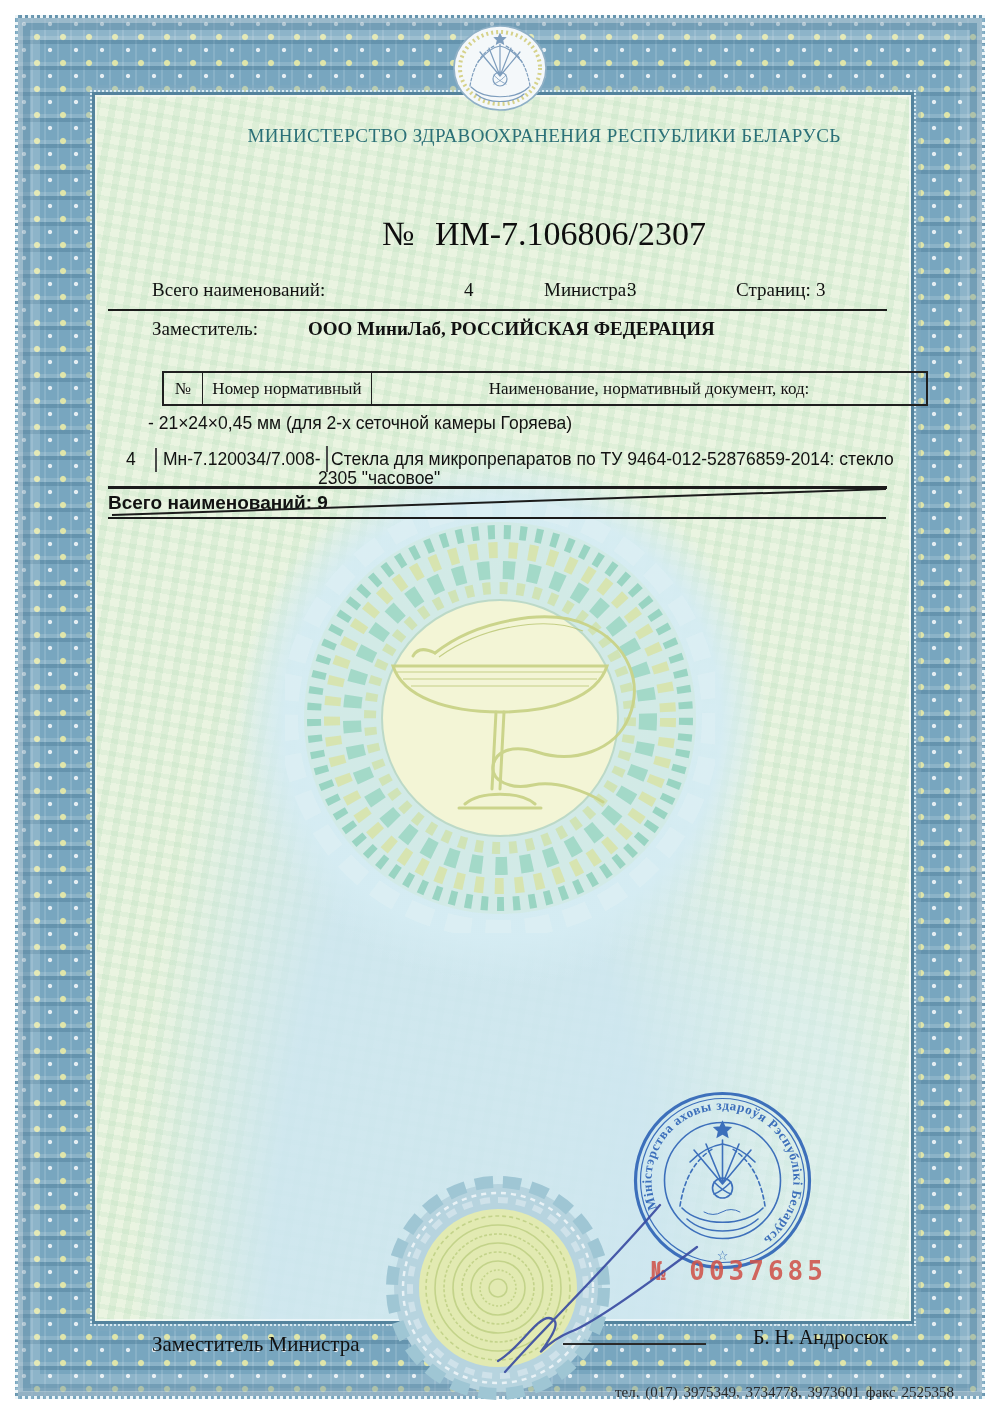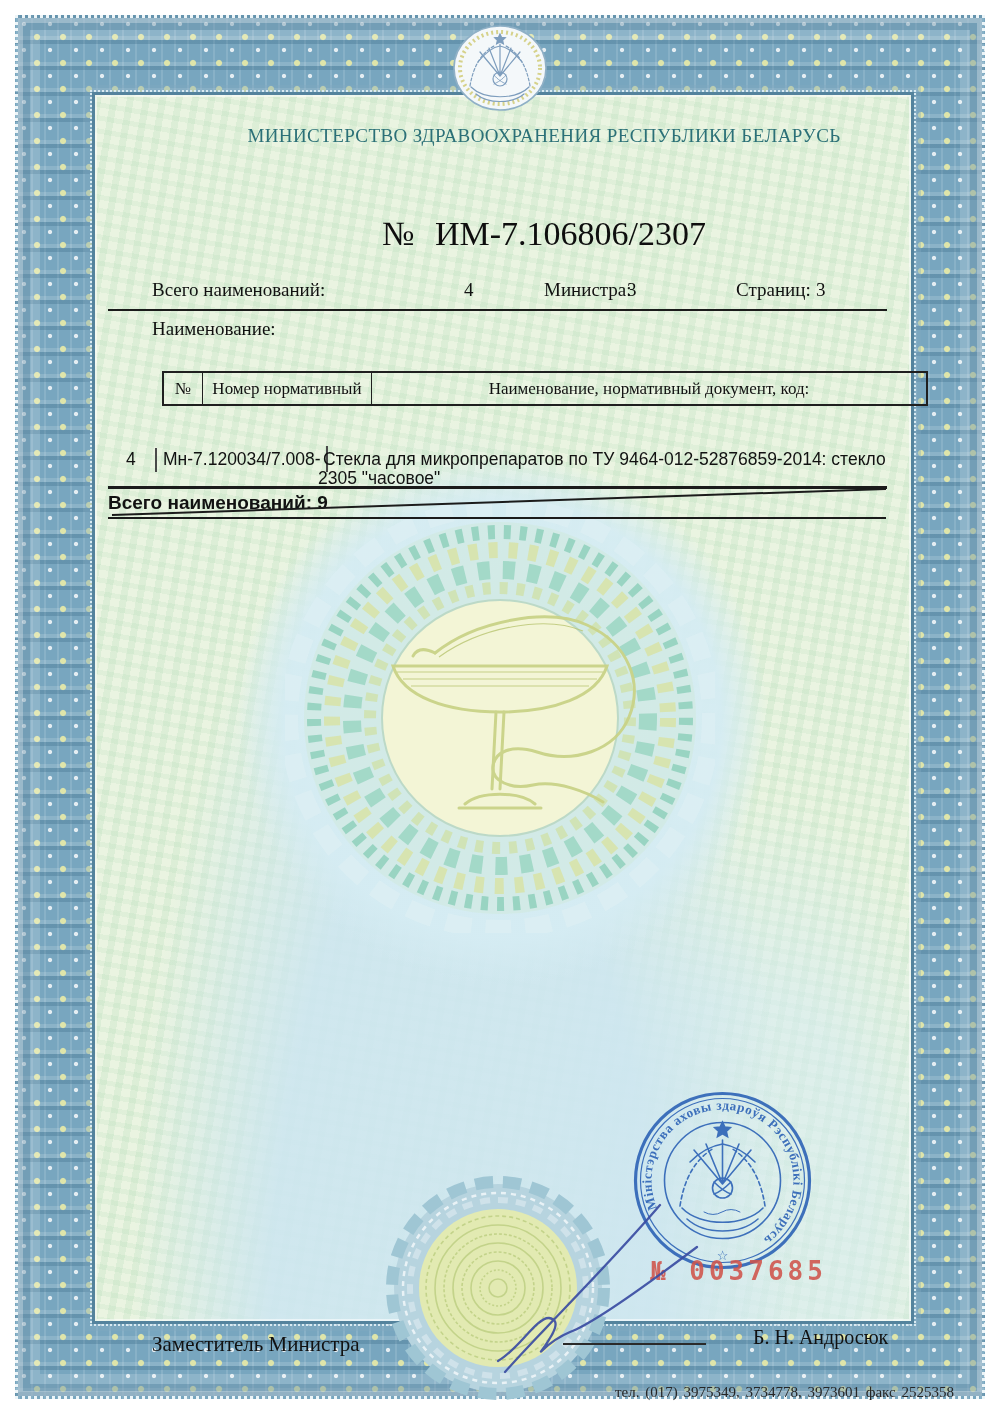--- a/index.html
+++ b/index.html
@@ -156,32 +156,34 @@
   <div class="abs serif center docnum">№ ИМ-7.106806/2307</div>
 
   <div class="abs serif lbl" style="left:108px;top:279px">Всего наименований:</div>
   <div class="abs serif lbl" style="left:420px;top:279px">4</div>
   <div class="abs serif lbl" style="left:500px;top:279px">Министра:</div>
   <div class="abs serif lbl" style="left:583px;top:279px">3</div>
   <div class="abs serif lbl" style="left:692px;top:279px">Страниц:</div>
   <div class="abs serif lbl" style="left:772px;top:279px">3</div>
   <div class="rule" style="left:108px;top:309px;width:779px"></div>
 
-  <div class="abs serif lbl" style="left:108px;top:318px">Наименование:</div>
+  <div class="abs serif lbl" style="left:108px;top:318px">Заместитель:</div>
+  <div class="abs serif lbl bold" style="left:264px;top:318px">ООО МиниЛаб, РОССИЙСКАЯ ФЕДЕРАЦИЯ</div>
 
   <div class="tbl serif">
     <div class="c c1">№</div>
     <div class="c c2">Номер нормативный</div>
     <div class="c c3">Наименование, нормативный документ, код:</div>
   </div>
+  <div class="abs sans data" style="left:148px;top:413px">- 21×24×0,45 мм (для 2-х сеточной камеры Горяева)</div>
   <div class="abs sans data" style="left:126px;top:449px">4</div>
   <div class="abs sans data" style="left:163px;top:449px">Мн-7.120034/7.008-</div>
   <div class="vtick" style="left:155px;top:448px;height:24px"></div>
   <div class="vtick" style="left:326px;top:446px;height:26px"></div>
-  <div class="abs sans data" style="left:323px;top:449px">Стекла для микропрепаратов по ТУ 9464-012-52876859-2014: стекло</div>
+  <div class="abs sans data" style="left:331px;top:449px">Стекла для микропрепаратов по ТУ 9464-012-52876859-2014: стекло</div>
   <div class="abs sans data" style="left:318px;top:468px">2305 "часовое"</div>
 
   <div class="rule thick" style="left:108px;top:486px;width:779px"></div>
   <div class="abs sans totline">Всего наименований:  9</div>
   <div class="rule" style="left:108px;top:517px;width:778px"></div>
 
   <div class="abs serif deputy">Заместитель Министра</div>
   <div class="sigline"></div>
   <div class="abs serif signer">Б. Н. Андросюк</div>
   <div class="abs stampnum">№ 0037685</div>

